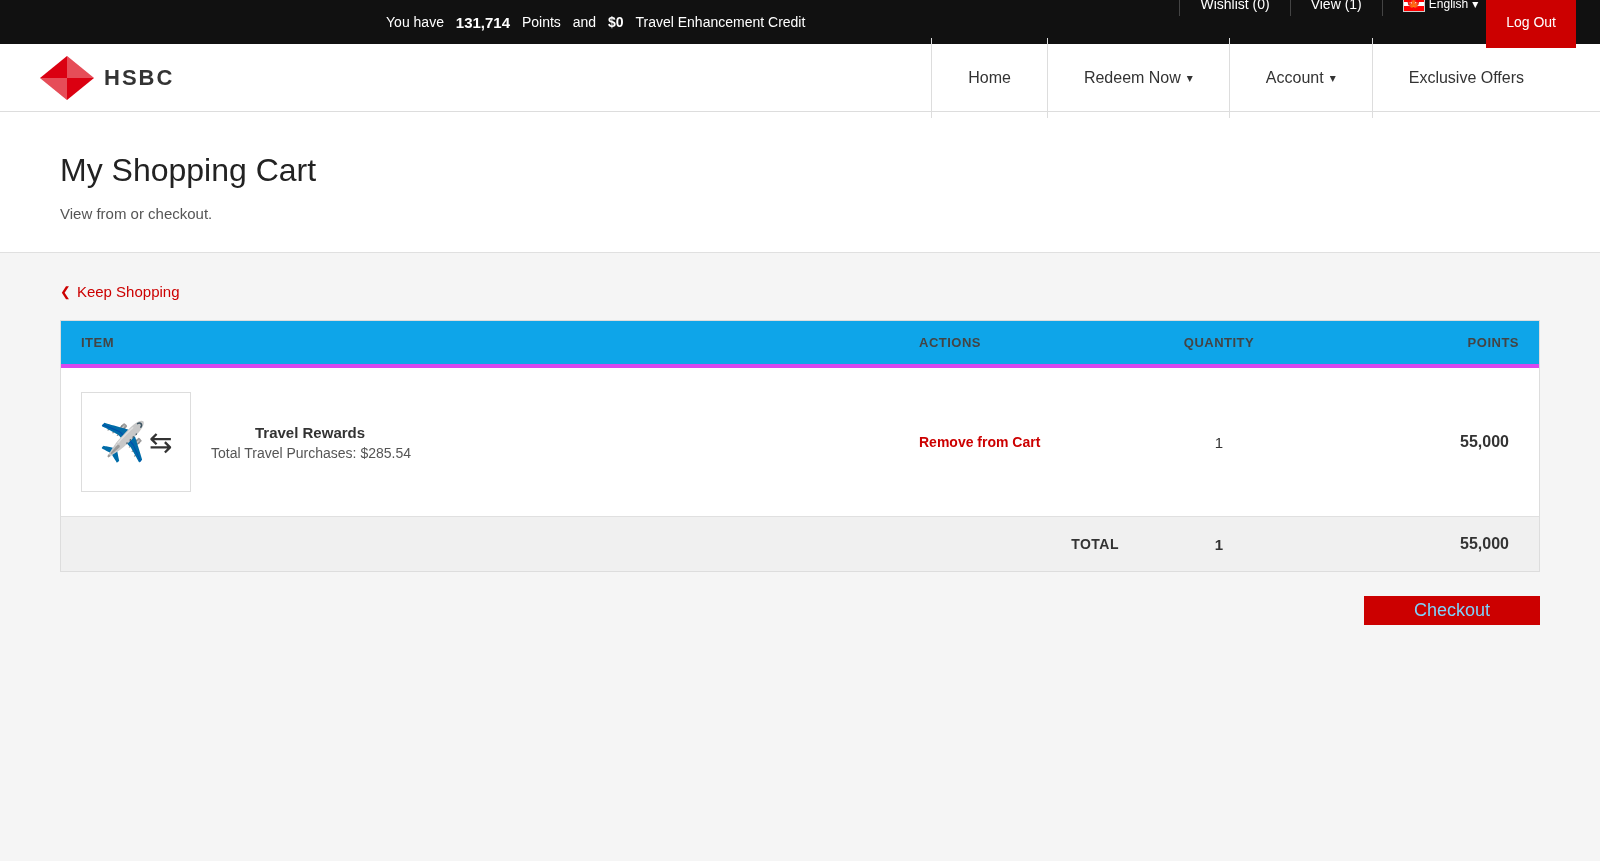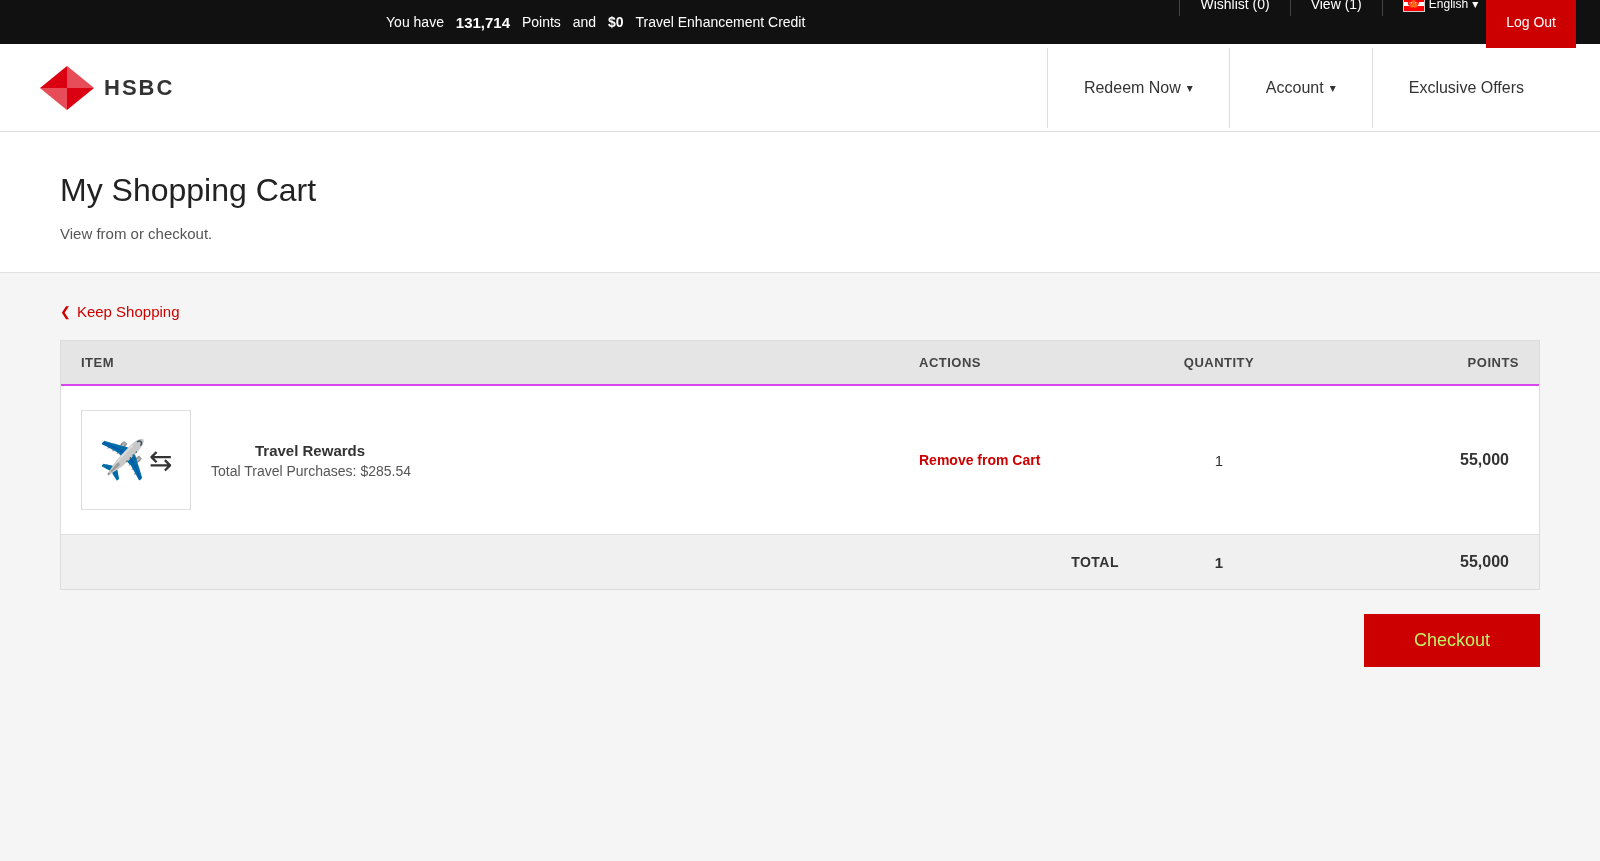--- a/index.html
+++ b/index.html
@@ -83,21 +83,21 @@
       cursor: pointer;
       font-weight: 500;
     }
 
     
     .nav-bar {
       background: #fff;
       display: flex;
       align-items: center;
       padding: 0 40px;
-      height: 88px;
+      height: 68px;
       border-bottom: 1px solid #ddd;
     }
     .logo-area {
       display: flex;
       align-items: center;
       gap: 10px;
       cursor: pointer;
     }
     .hsbc-diamond {
       width: 54px;
@@ -170,25 +170,25 @@
     }
 
     
     .cart-table {
       background: #fff;
       border: 1px solid #ddd;
       width: 100%;
       border-collapse: collapse;
     }
     .cart-table-header {
-      background: #e5e5e5;
+      background: #0ea5e9;
       display: grid;
       grid-template-columns: 1fr 200px 200px 200px;
       padding: 14px 20px;
-      border-bottom: 2px solid #d946ef;
+      border-bottom: 4px solid #d946ef;
     }
     .col-header {
       font-size: 13px;
       font-weight: 700;
       color: #444;
       letter-spacing: 0.5px;
       text-transform: uppercase;
     }
     .col-header.right { text-align: right; }
     .col-header.center { text-align: center; }
@@ -288,23 +288,23 @@
     }
 
     
     .checkout-area {
       display: flex;
       justify-content: flex-end;
       margin-top: 24px;
     }
     .checkout-btn {
       background: #cc0000;
-      color: #bef264;
+      color: #7dd3fc;
       border: none;
-      padding: 16px 50px;
+      padding: 4px 50px;
       font-size: 18px;
       cursor: pointer;
       font-weight: 500;
     }
   </style>
 </head>
 <body>
 
 <div class="top-bar">
   <div class="top-bar-center">
@@ -344,20 +344,23 @@
 <nav class="nav-bar">
   <div class="logo-area">
     <svg class="hsbc-diamond" viewBox="0 0 54 44" xmlns="http://www.w3.org/2000/svg">
       <polygon points="27,0 54,22 27,44 0,22" fill="#db0011"></polygon>
       <polygon points="27,0 54,22 27,22" fill="#fff" opacity="0.3"></polygon>
       <polygon points="0,22 27,22 27,44" fill="#fff" opacity="0.3"></polygon>
     </svg>
     <span class="hsbc-text">HSBC</span>
   </div>
   <div class="nav-links">
+    <a class="nav-item">
+      <span>Home</span>
+    </a>
     <a class="nav-item">
       <span>Redeem Now</span>
       <span class="chevron-down">▾</span>
     </a>
     <a class="nav-item">
       <span>Account</span>
       <span class="chevron-down">▾</span>
     </a>
     <a class="nav-item">
       <span>Exclusive Offers</span>

